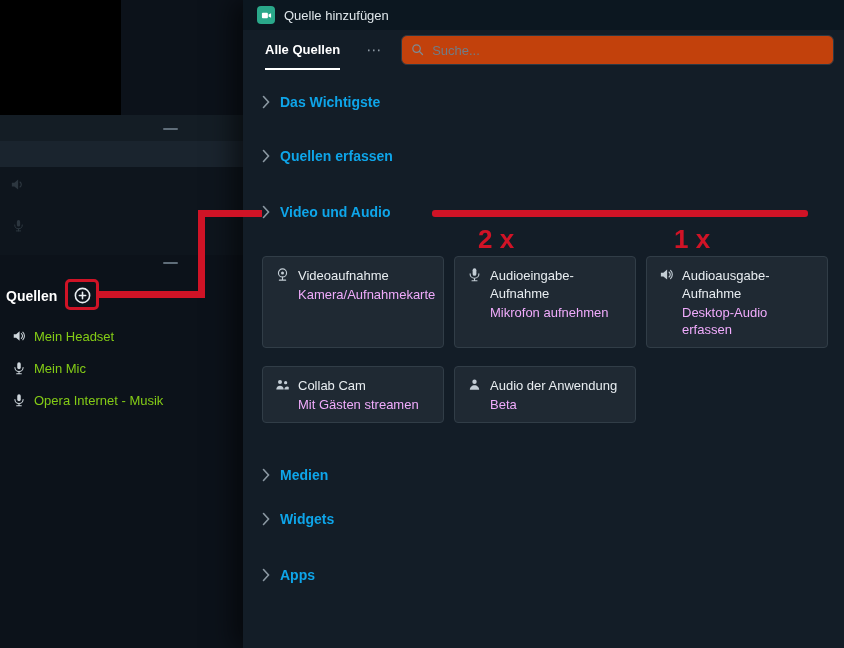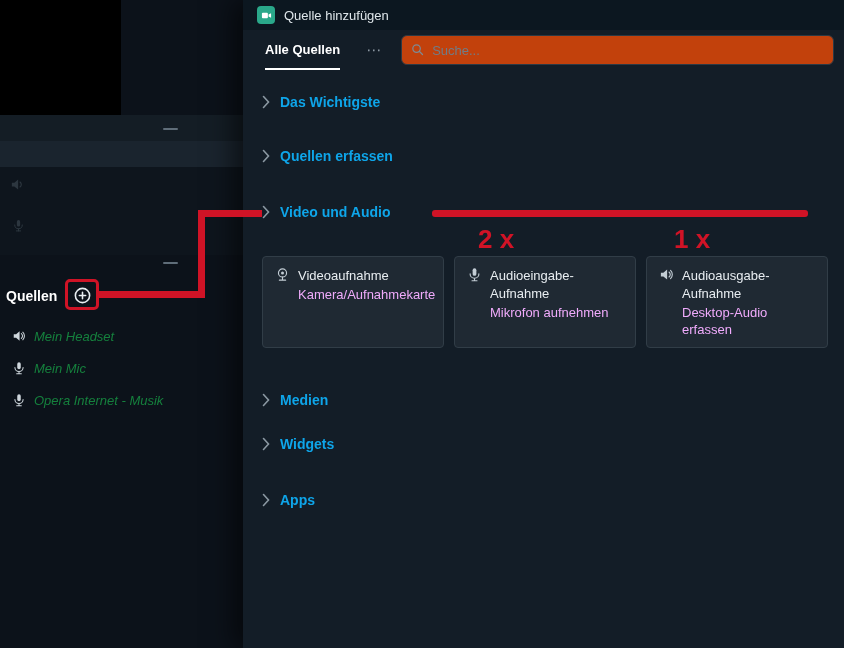--- a/index.html
+++ b/index.html
@@ -23,21 +23,21 @@
   .faint-icon { position:absolute; opacity:.55; color:#46525c; }
   .faint-speaker { left:10px; top:177px; width:15px; height:15px; }
   .faint-mic { left:12px; top:219px; width:13px; height:14px; }
   .sources-header { position:absolute; left:0; top:280px; width:243px; height:32px; display:flex; align-items:center; }
   .sources-title { font-size:14px; font-weight:700; color:#fff; margin-left:6px; }
   .plus-btn { position:absolute; left:73px; top:286px; width:19px; height:19px; color:#e9eef2; cursor:pointer; }
   .plus-btn svg { width:100%; height:100%; }
   .source-list { position:absolute; left:0; top:320px; width:243px; }
   .source-row { position:relative; height:32px; display:flex; align-items:center; cursor:pointer; }
   .source-row .s-icon { width:14px; height:14px; margin-left:12px; color:#cfd7dd; flex:0 0 auto; }
-  .source-row .s-label { margin-left:8px; font-size:13px; color:#15803d; white-space:nowrap;font-style:italic; }
+  .source-row .s-label { margin-left:8px; font-size:13px; color:#84cc16; white-space:nowrap; }
 
   
   .dialog { position:absolute; left:243px; top:0; width:601px; height:648px; background:#131d27;
             box-shadow:-10px 0 24px rgba(0,0,0,.55); }
   .dialog-titlebar { height:30px; background:#0c1720; display:flex; align-items:center; padding-left:14px; gap:9px; }
   .app-icon { width:18px; height:18px; border-radius:4px; background:#2aa88a; display:flex; align-items:center; justify-content:center; flex:0 0 auto; }
   .app-icon svg { width:11px; height:11px; }
   .dialog-title { font-size:13px; color:#dfe6ea; }
   .tabbar { height:40px; display:flex; align-items:center; padding-left:22px; padding-right:10px; }
   .tab { height:100%; display:flex; align-items:center; font-size:13px; font-weight:700; color:#fff;
@@ -238,21 +238,47 @@
                 <path d="M3 9v6h4l6 5V4L7 9H3z" fill="currentColor"></path>
                 <path d="M16 8a5 5 0 0 1 0 8M18.5 5.5a9 9 0 0 1 0 13" stroke="currentColor" stroke-width="1.8" fill="none" stroke-linecap="round"></path>
               </svg>
           </span>
           <span class="c-text">
             <span class="card-title">Audioausgabe-Aufnahme</span>
             <span class="card-sub" style="display:block">Desktop-Audio erfassen</span>
           </span>
         </div>
 
-
+        <div class="card">
+          <span class="c-icon">
+            <svg viewBox="0 0 24 24">
+                <circle cx="8" cy="8" r="3.2" fill="currentColor"></circle>
+                <path d="M2 20c0-3.3 2.7-6 6-6s6 2.7 6 6z" fill="currentColor"></path>
+                <circle cx="17" cy="9" r="2.6" fill="currentColor"></circle>
+                <path d="M14.8 20c.4-2.8 2.2-4.8 4.7-4.8 1 0 1.9.3 2.5.8V20z" fill="currentColor"></path>
+              </svg>
+          </span>
+          <span class="c-text">
+            <span class="card-title">Collab Cam</span>
+            <span class="card-sub" style="display:block">Mit Gästen streamen</span>
+          </span>
+        </div>
+
+        <div class="card">
+          <span class="c-icon">
+            <svg viewBox="0 0 24 24">
+                <circle cx="12" cy="7.5" r="3.5" fill="currentColor"></circle>
+                <path d="M4.5 20.5c0-4.1 3.4-7.5 7.5-7.5s7.5 3.4 7.5 7.5z" fill="currentColor"></path>
+              </svg>
+          </span>
+          <span class="c-text">
+            <span class="card-title">Audio der Anwendung</span>
+            <span class="card-sub" style="display:block">Beta</span>
+          </span>
+        </div>
       </div>
 
       <div class="section-header sh-4">
         <span class="chev">
           <svg viewBox="0 0 8 14">
               <path d="M1.5 1.5L6.5 7l-5 5.5" fill="none" stroke="currentColor" stroke-width="1.6" stroke-linecap="round"></path>
             </svg>
         </span>
         <span class="section-label">Medien</span>
       </div>

